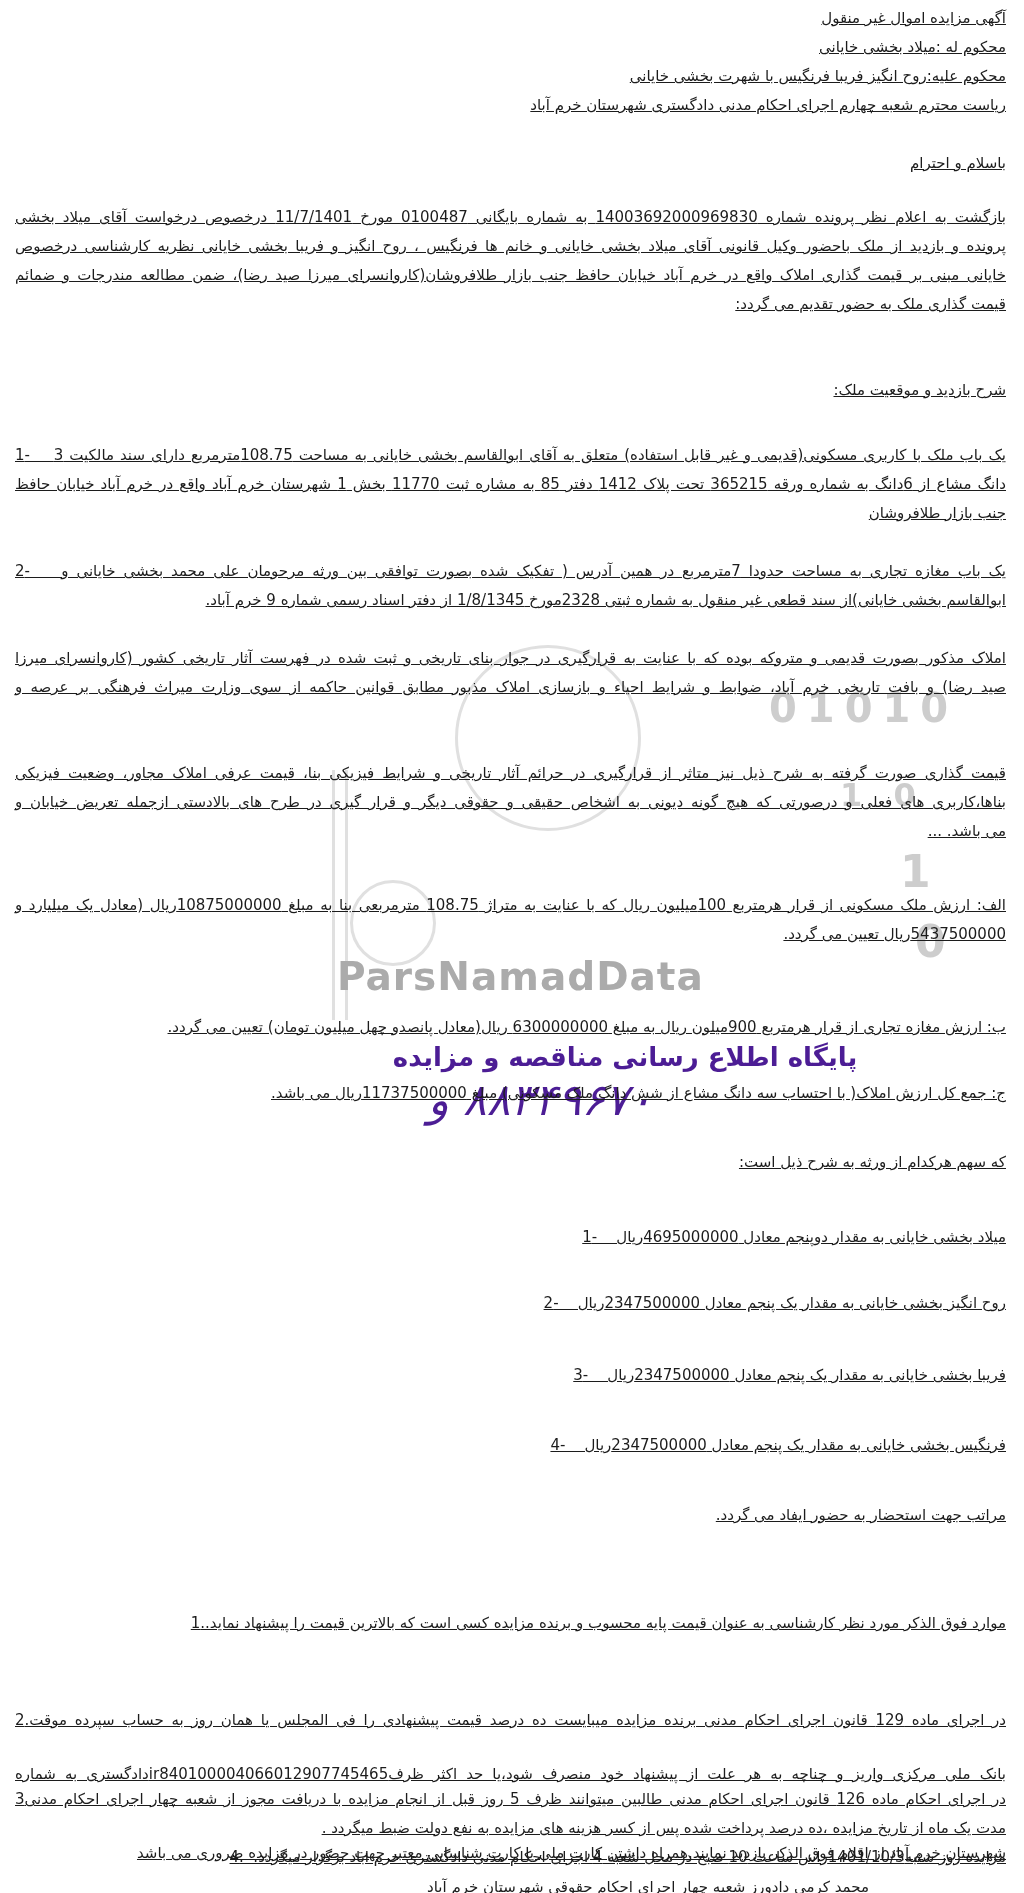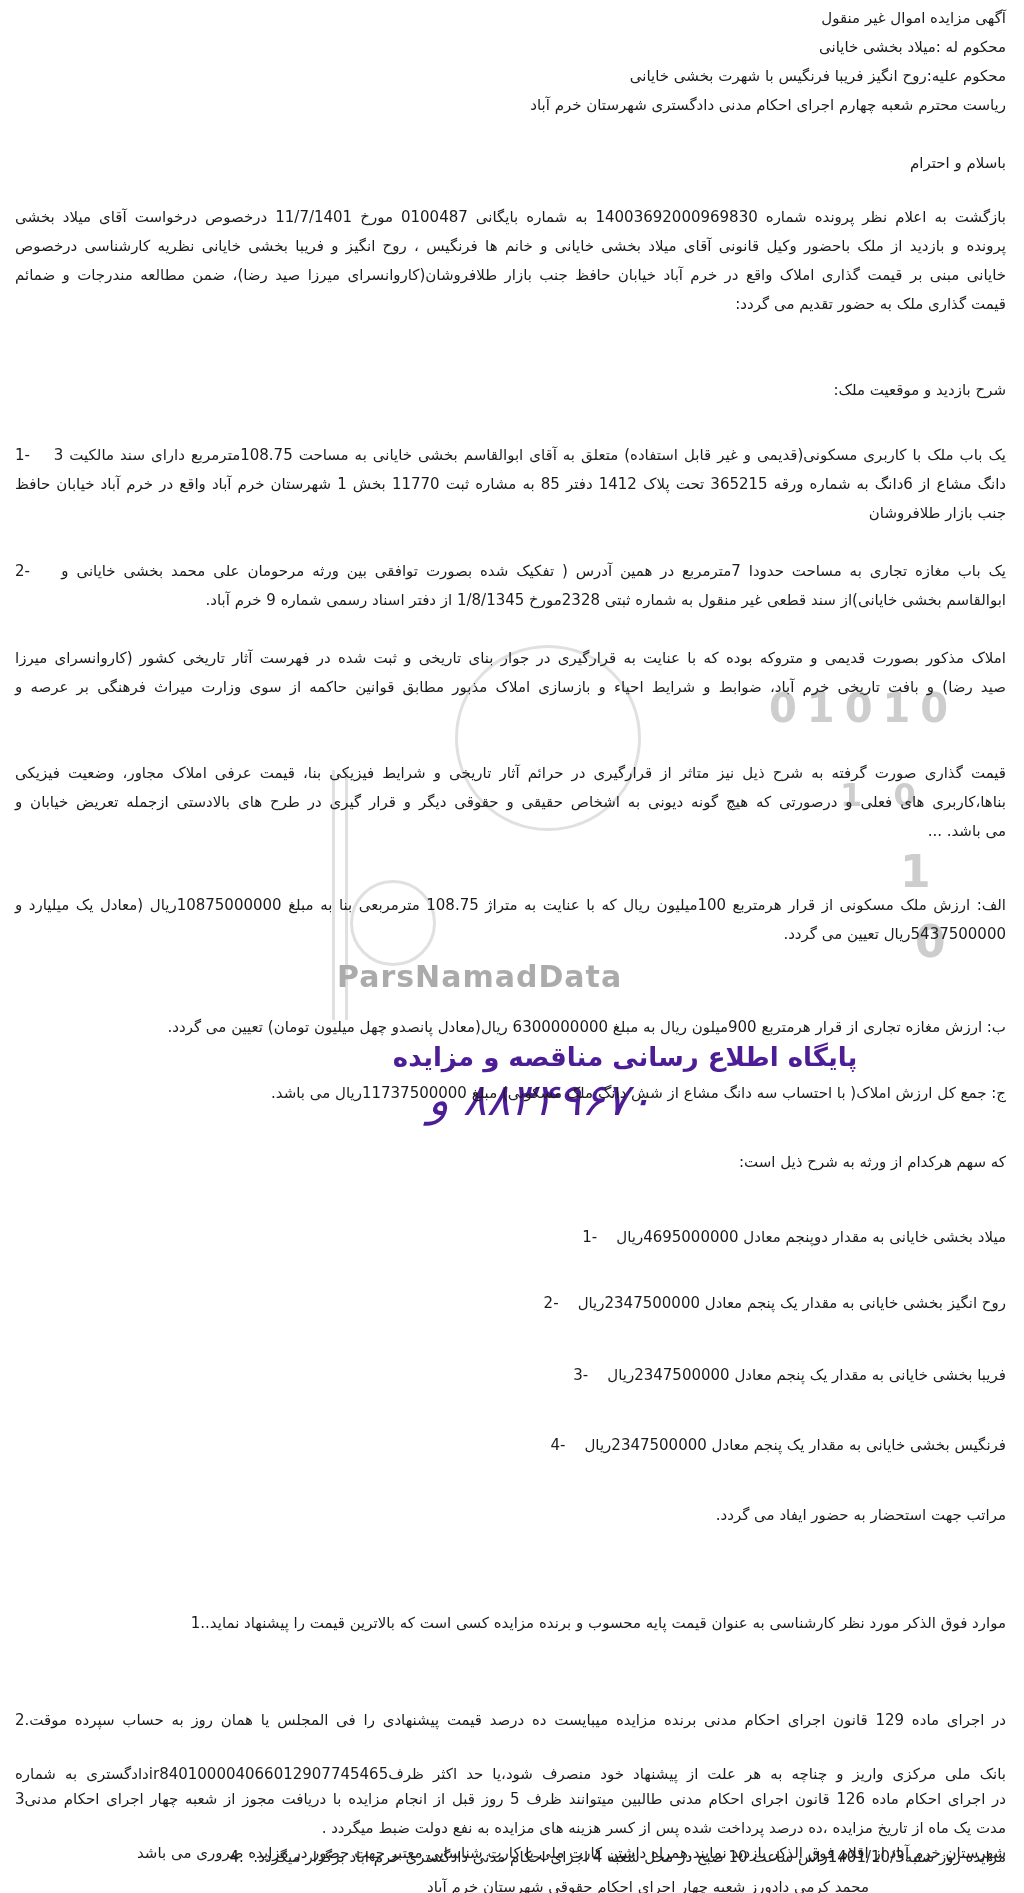--- a/index.html
+++ b/index.html
@@ -2,35 +2,35 @@
 <html lang="fa"><head>
 <meta charset="utf-8">
 <style>
   html,body{margin:0;padding:0;}
   body{
     width:1024px;height:1893px;position:relative;overflow:hidden;
     background:#ffffff;color:#1c1c1c;
     font-family:"DejaVu Sans",sans-serif;font-size:15px;line-height:29px;
   }
   .page{position:absolute;inset:0;}
-  .block{position:absolute;right:18px;left:15px;direction:rtl;z-index:2;}
+  .block{position:absolute;right:18px;left:15px;direction:rtl;z-index:2;text-decoration:underline;}
   .ln{display:block;}
   .r{text-align:right;}
   .j{text-align:justify;text-align-last:justify;}
   .tight .ln{line-height:26px;margin-top:28px;}
   .sign{right:155px;left:15px;}
   
   .wm{position:absolute;z-index:1;pointer-events:none;}
   .wm-circle{border:3px solid #e0e0e0;border-radius:50%;}
   .wm-c1{left:455px;top:645px;width:180px;height:180px;}
   .wm-c2{left:350px;top:880px;width:80px;height:80px;}
   .wm-tail{left:332px;top:770px;width:10px;height:250px;
     border-left:3px solid #e0e0e0;border-right:3px solid #e0e0e0;}
   .wm-digit{color:#cdcdcd;font-weight:bold;font-size:40px;letter-spacing:10px;line-height:40px;}
-  .wm-brand{left:337px;top:958px;font-size:30px;font-weight:bold;color:#ababab;letter-spacing:1px;line-height:38px;}
+  .wm-brand{left:337px;top:958px;font-size:39px;font-weight:bold;color:#ababab;letter-spacing:1px;line-height:38px;}
   .wm-tagline{left:330px;top:1042px;width:590px;text-align:center;direction:rtl;
     font-size:26px;font-weight:bold;line-height:30px;}
   .wm-phone{left:330px;top:1076px;width:420px;direction:rtl;text-align:center;
     font-size:44px;line-height:48px;font-style:italic;}
 </style>
 </head>
 <body>
 
 <div class="page">
 

